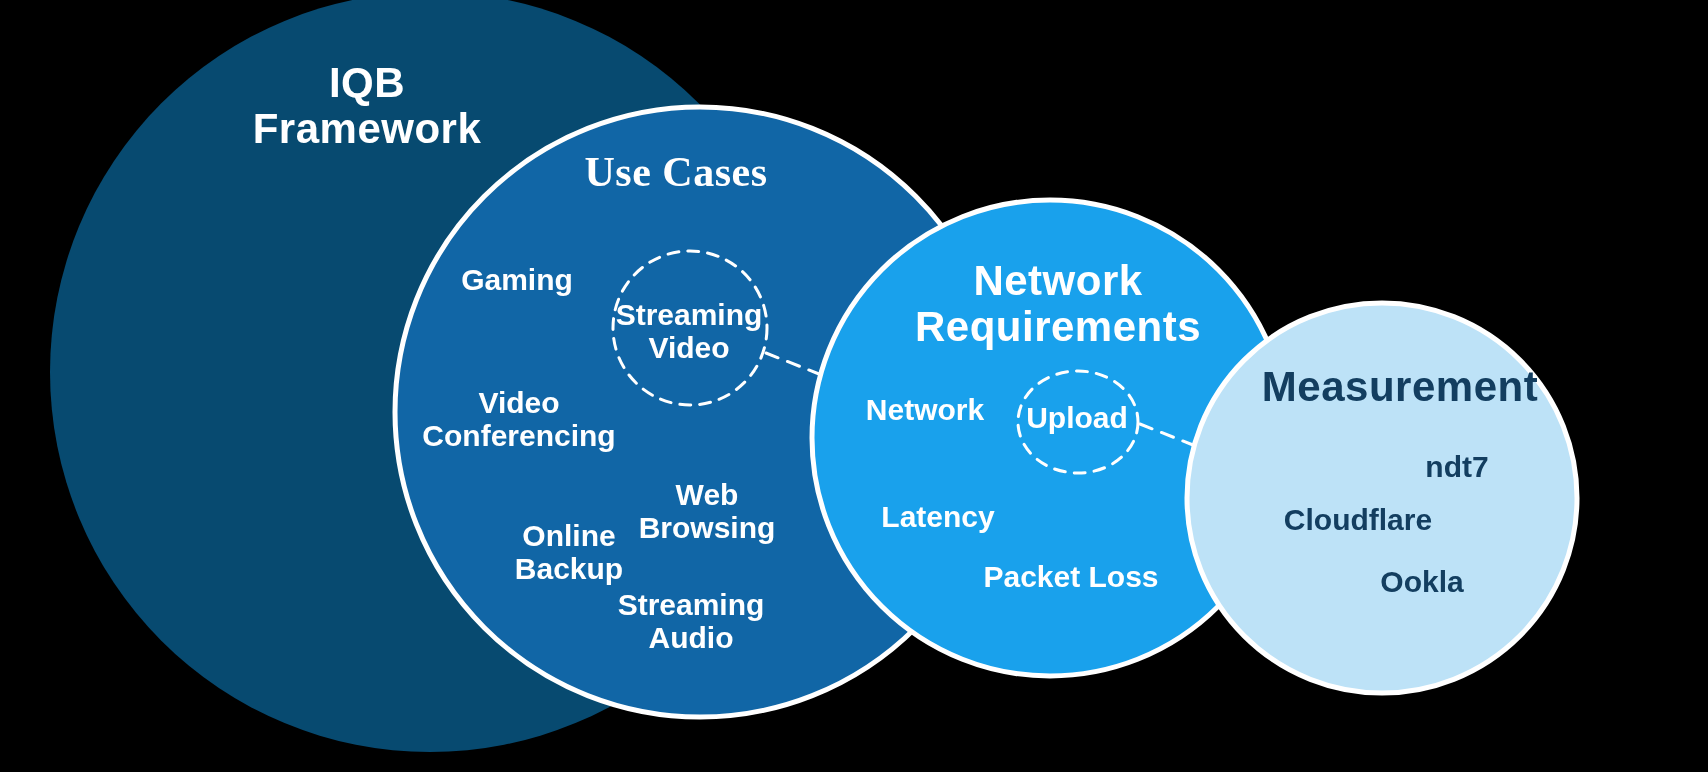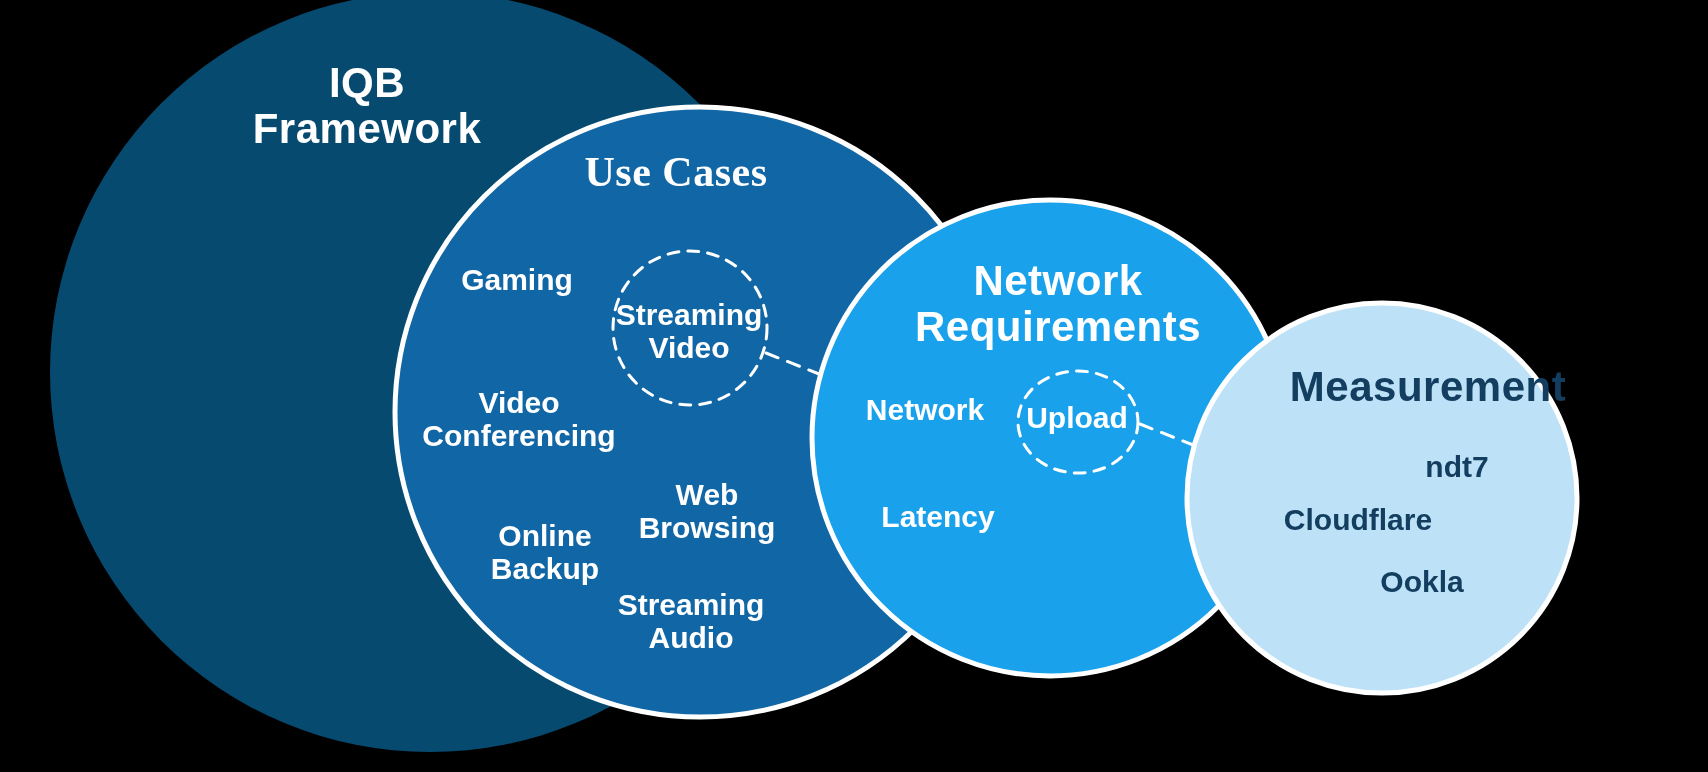--- a/index.html
+++ b/index.html
@@ -66,37 +66,38 @@
 
   <div class="label item" style="left:689px;top:331px;">Streaming
 Video</div>
 
   <div class="label item" style="left:519px;top:419px;">Video
 Conferencing</div>
 
   <div class="label item" style="left:707px;top:493px;margin-top:18px;">Web
 Browsing</div>
 
-  <div class="label item" style="left:545px;top:552px;">Online
+  <div class="label item" style="left:569px;top:552px;">Online
 Backup</div>
 
   <div class="label item" style="left:691px;top:621px;">Streaming
 Audio</div>
 
   <div class="label title" style="left:1058px;top:304px;">Network
 Requirements</div>
 
   <div class="label item" style="left:925px;top:409px;">Network</div>
 
   <div class="label item" style="left:1077px;top:417px;">Upload</div>
 
   <div class="label item" style="left:930px;top:516px;margin-left:8px;">Latency</div>
 
+  <div class="label item" style="left:1071px;top:576px;">Packet Loss</div>
 
-  <div class="label title dark-text" style="left:1400px;top:387px;margin-left:28px;">Measurement</div>
+  <div class="label title dark-text" style="left:1400px;top:387px;">Measurement</div>
 
   <div class="label item dark-text" style="left:1457px;top:466px;">ndt7</div>
 
   <div class="label item dark-text" style="left:1358px;top:519px;text-align:center;">Cloudflare</div>
 
   <div class="label item dark-text" style="left:1422px;top:581px;">Ookla</div>
 
 </div>
 
 </body></html>

